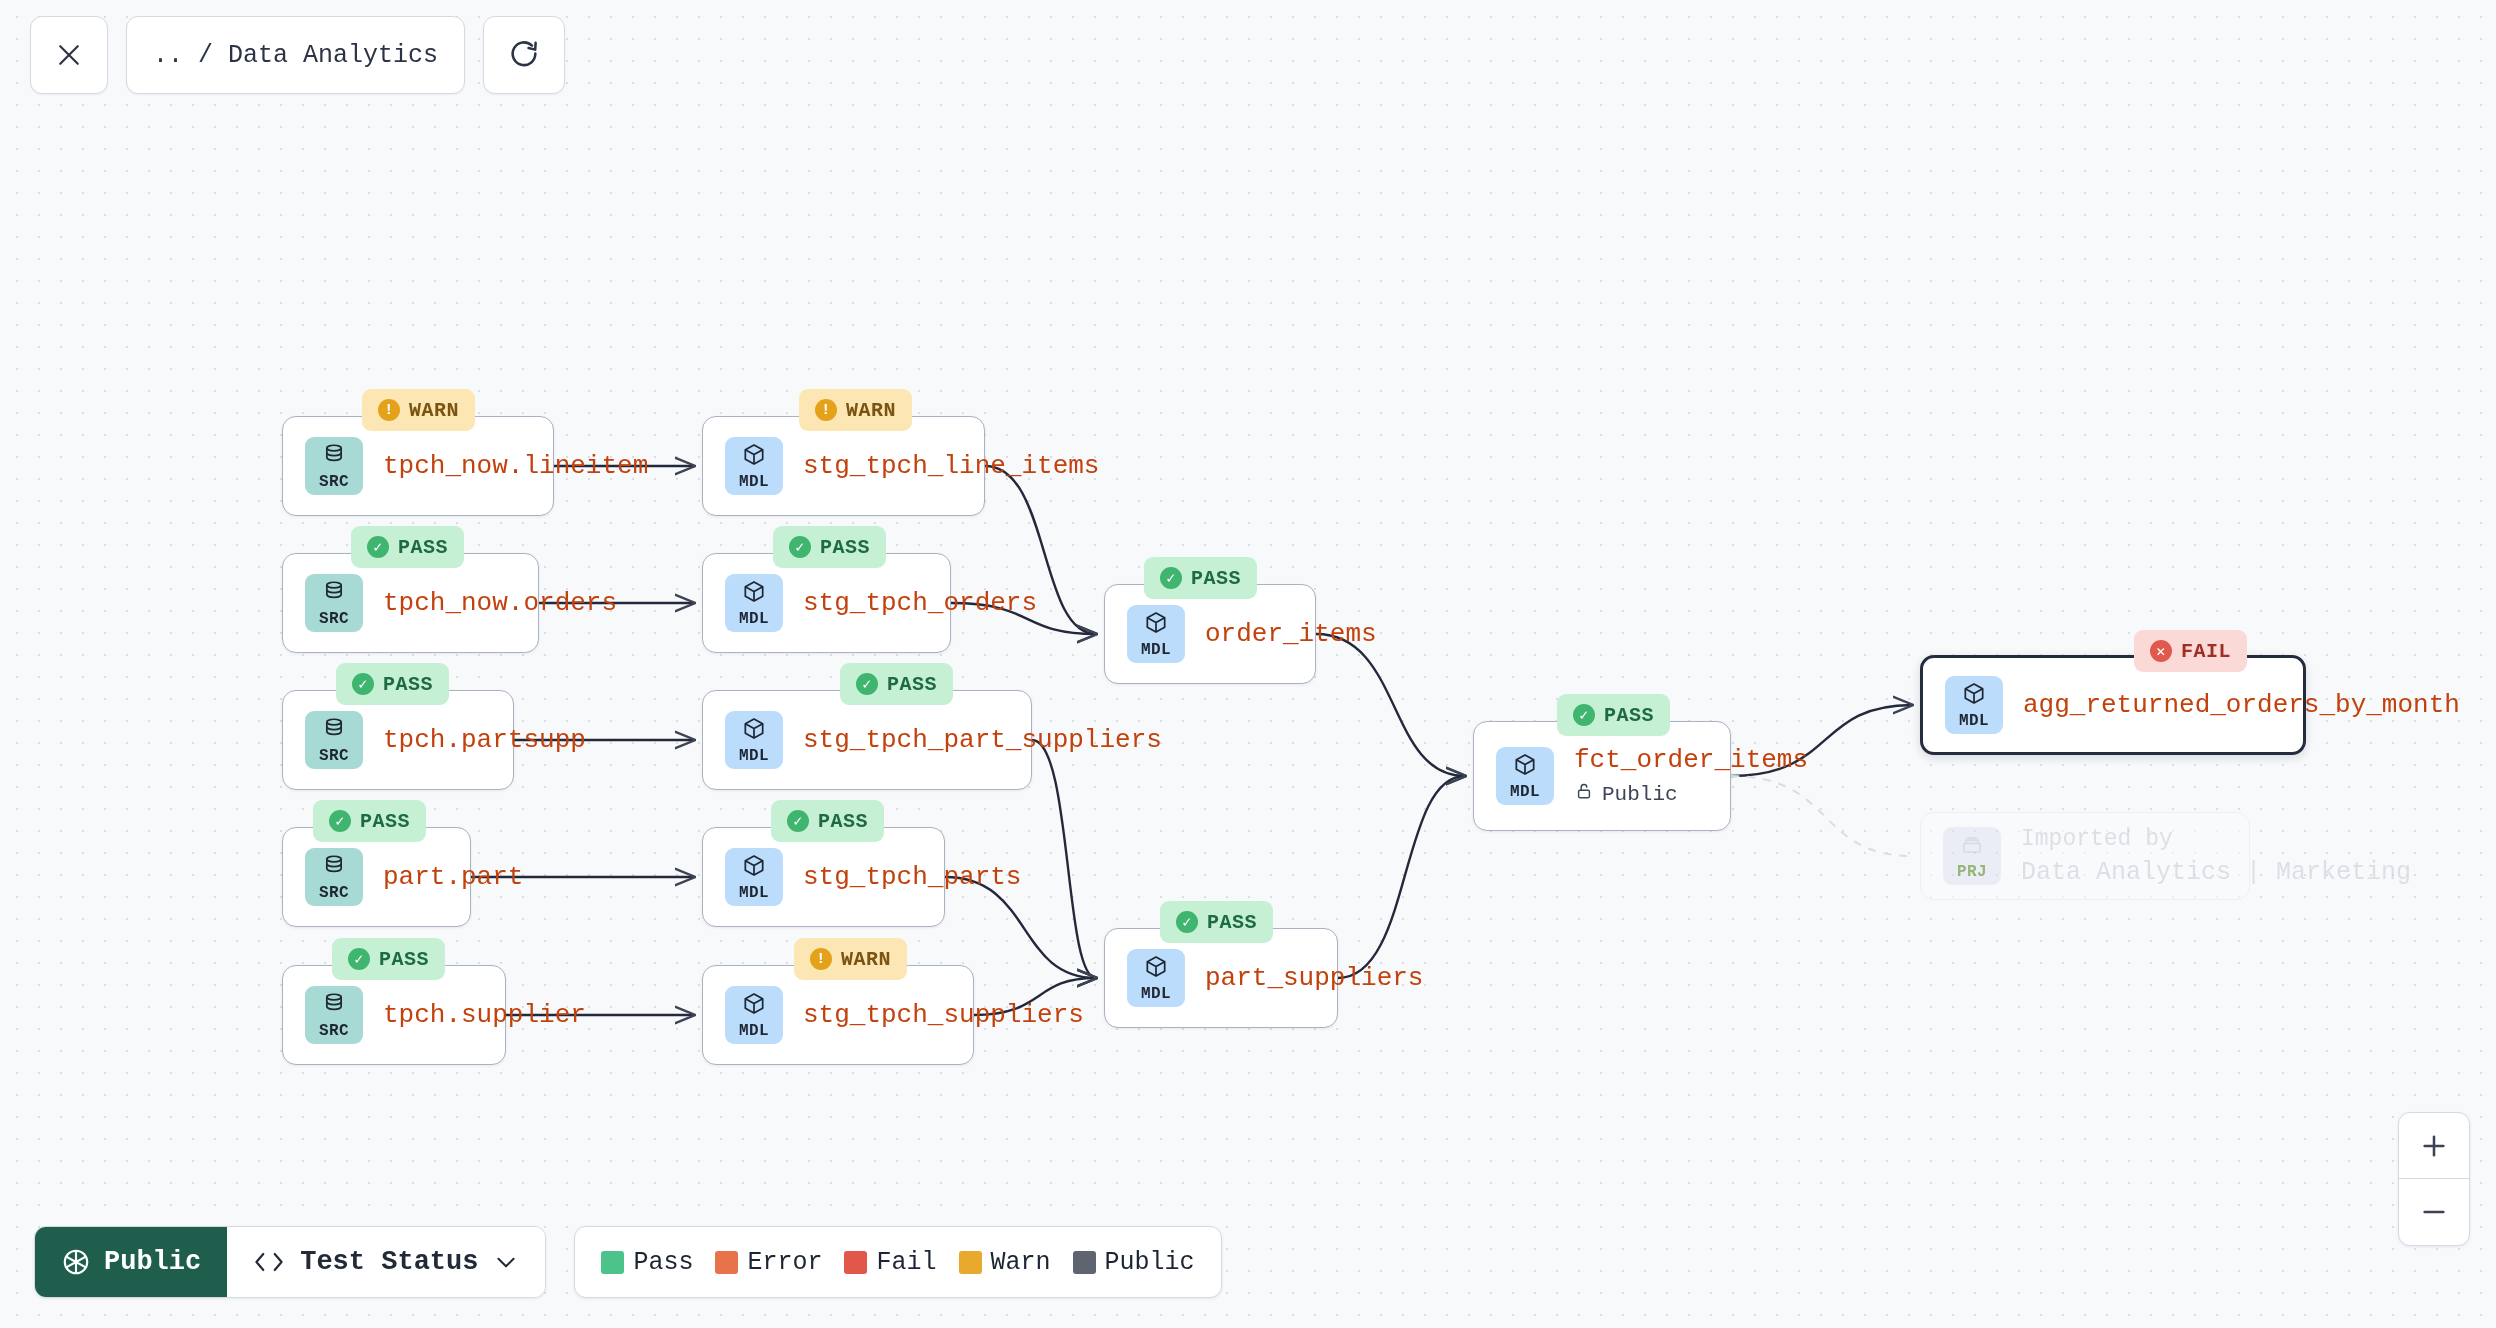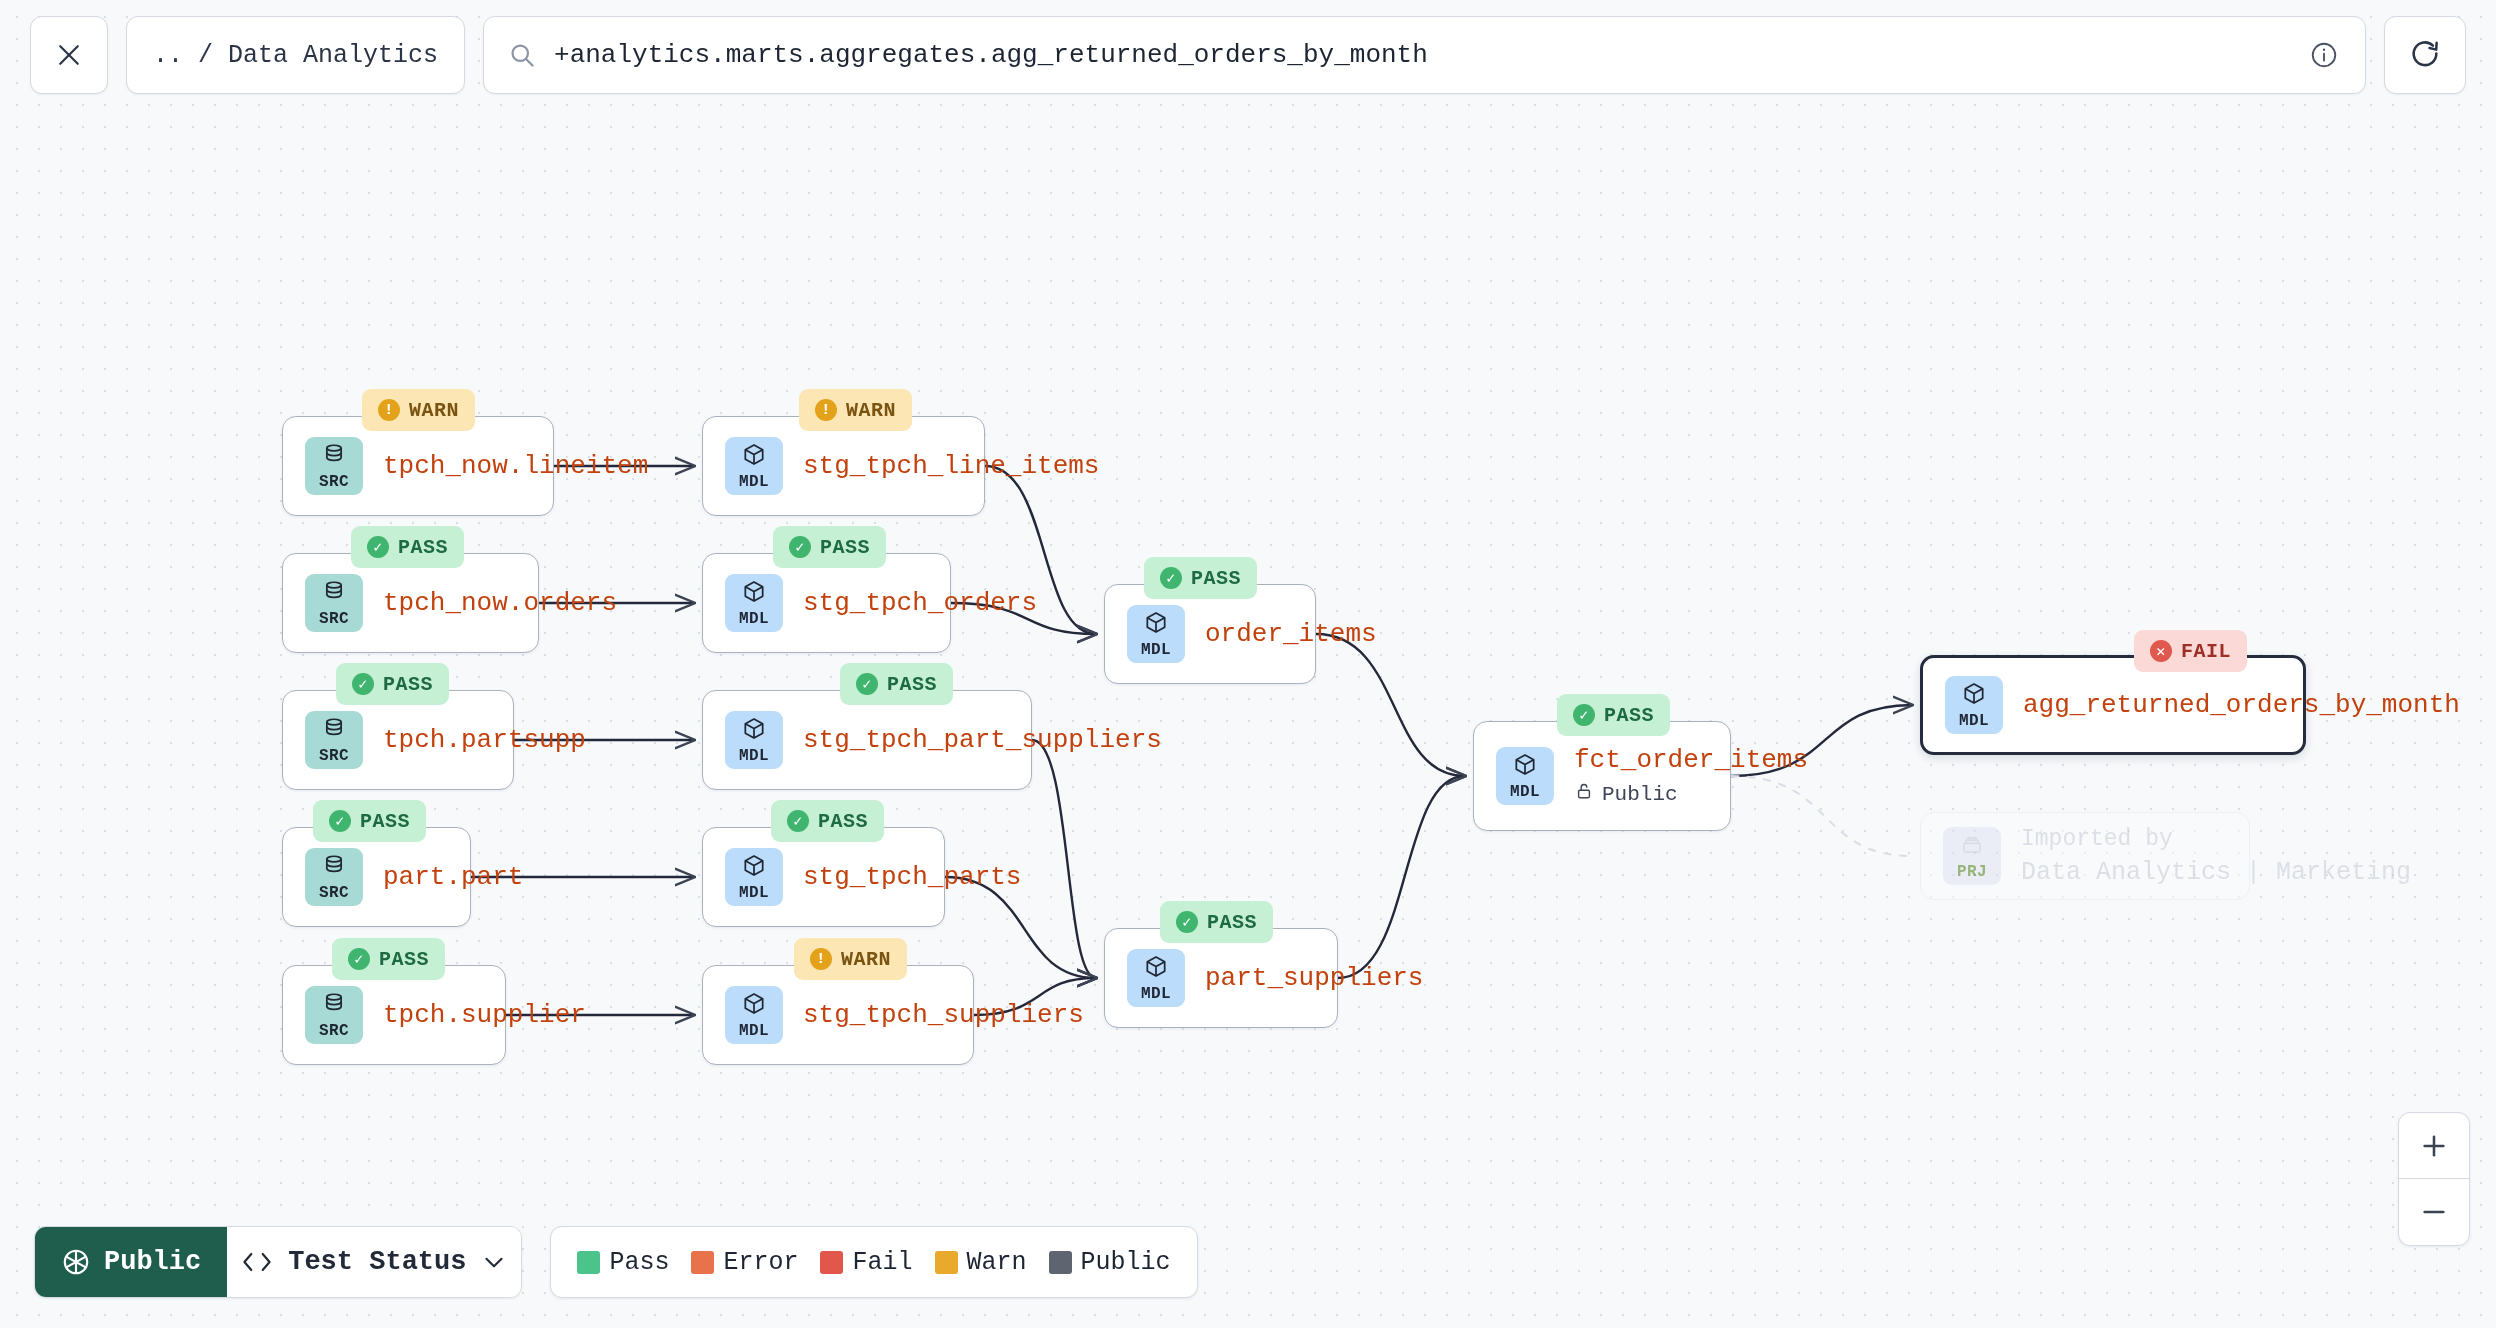--- a/index.html
+++ b/index.html
@@ -174,21 +174,21 @@
     background: #1f5d4c;
     color: #ffffff;
     display: flex; align-items: center; gap: 13px;
     padding: 0 26px;
     font-size: 27px; font-weight: 700;
     cursor: pointer;
   }
   #test-status-btn {
     background: #ffffff;
     display: flex; align-items: center; gap: 15px;
-    padding: 0 14px;
+    padding: 0 26px;
     font-size: 27px; font-weight: 700;
     color: #222a38;
     cursor: pointer;
   }
   #legend {
     height: 72px;
     background: #ffffff;
     border: 1.6px solid #d4d9e2;
     border-radius: 12px;
     display: flex; align-items: center;
@@ -232,36 +232,20 @@
           <line x1="5" y1="5" x2="19" y2="19"></line>
             <line x1="19" y1="5" x2="5" y2="19"></line>
         </svg>
       </span>
     </div>
 
     <div class="tb-btn" id="breadcrumb-btn">
       <span>.. / Data Analytics</span>
     </div>
 
-    <div id="searchbar">
-      <span>
-        <svg class="ico" width="28" height="28" viewBox="0 0 24 24" fill="none" stroke="#8c93a3" stroke-width="1.9" stroke-linecap="round">
-          <circle cx="10.5" cy="10.5" r="6.6"></circle>
-            <line x1="15.6" y1="15.6" x2="21" y2="21"></line>
-        </svg>
-      </span>
-      <span id="search-value" title="Search lineage">+analytics.marts.aggregates.agg_returned_orders_by_month</span>
-      <span>
-        <svg class="ico" width="30" height="30" viewBox="0 0 24 24" fill="none" stroke="#4a5265" stroke-width="1.5">
-          <circle cx="12" cy="12" r="9"></circle>
-          <line x1="12" y1="11" x2="12" y2="16.5" stroke-linecap="round"></line>
-          <circle cx="12" cy="7.8" r="0.95" fill="#4a5265" stroke="none"></circle>
-        </svg>
-      </span>
-    </div>
 
     <div class="tb-btn" id="refresh-btn">
       <span>
         <svg class="ico" width="34" height="34" viewBox="0 0 24 24" fill="none" stroke="#2b3445" stroke-width="1.8" stroke-linecap="round" stroke-linejoin="round">
           <path d="M20 11a8 8 0 1 1-2.4-5.6"></path>
           <polyline points="20.2,3.4 19.9,8.2 15.2,7.1"></polyline>
         </svg>
       </span>
     </div>
   </div>

